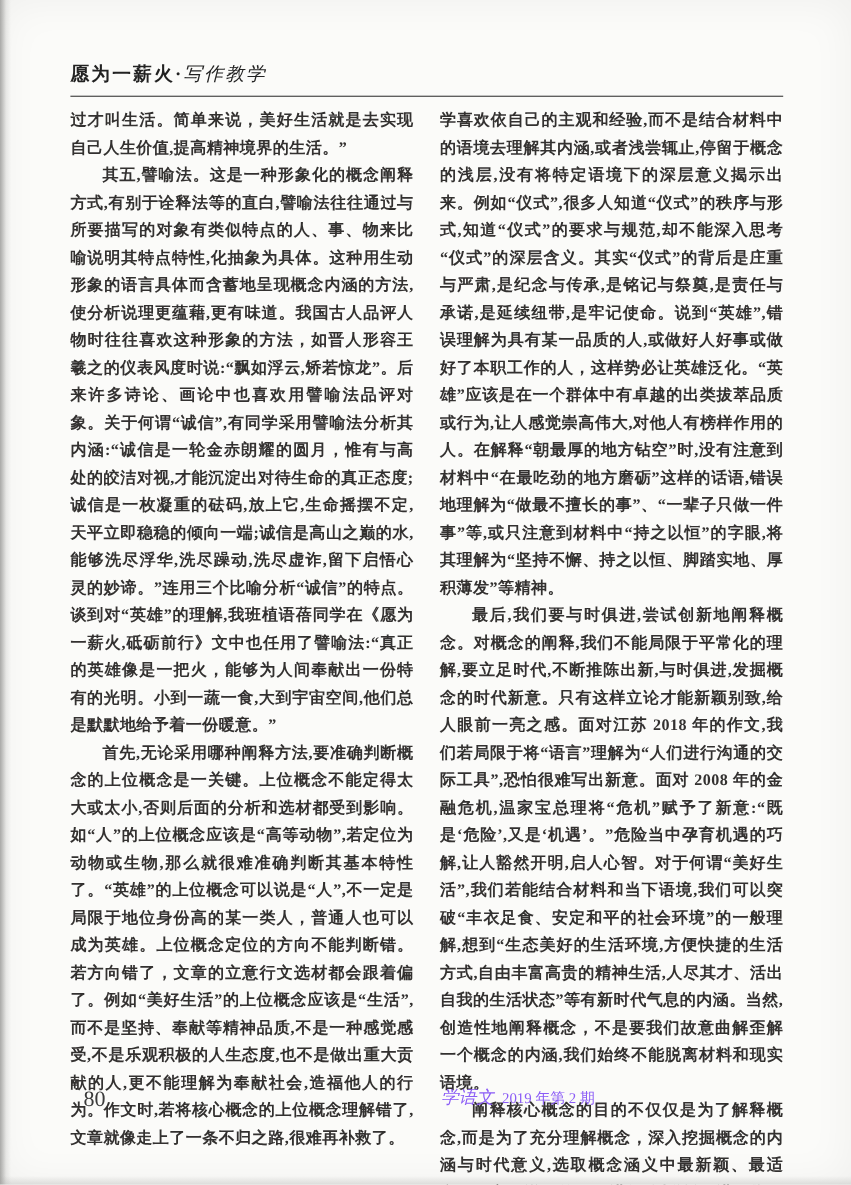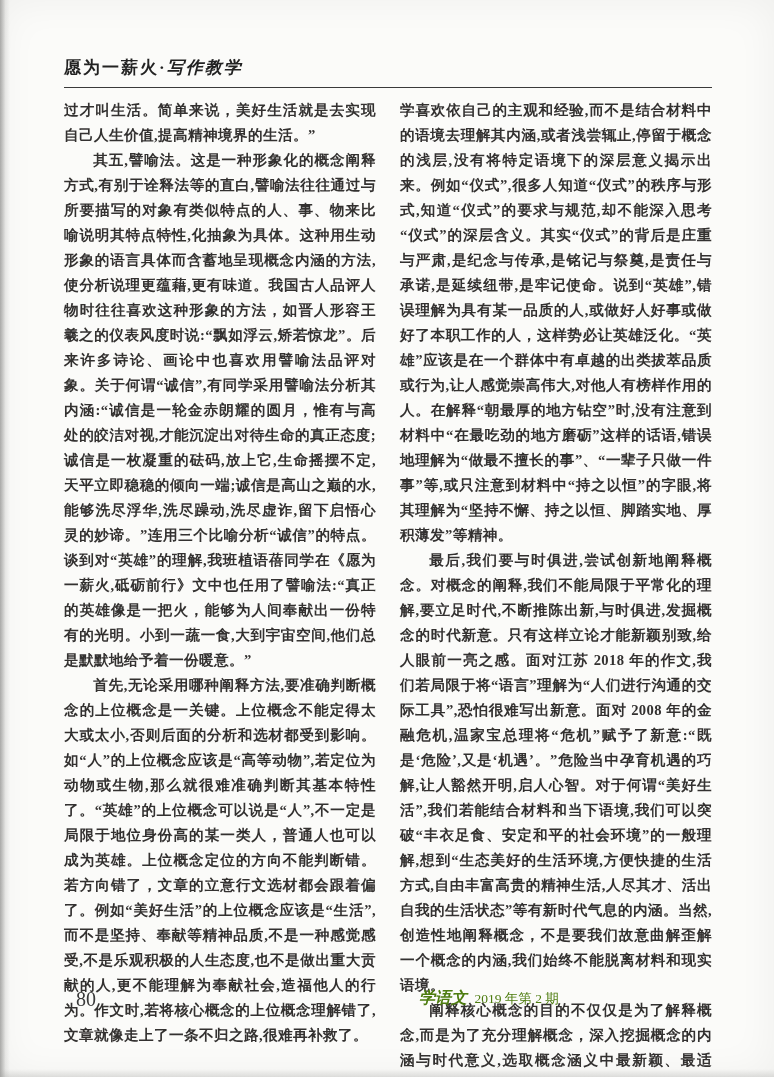--- a/index.html
+++ b/index.html
@@ -40,21 +40,21 @@
   .page-header { margin-bottom: 0; }
   .header-title {
     font-size: 17px;
     font-weight: bold;
     letter-spacing: 2px;
     color: #222;
     padding-bottom: 8px;
   }
   .script {
     font-style: italic;
-    font-weight: bold;
+    font-weight: normal;
     text-align: center;
   }
   .header-rule {
     border: none;
     border-top: 1.5px solid #3a3a3a;
     margin: 0 0 10px 0;
   }
   
   .columns {
     display: flex;
@@ -79,24 +79,24 @@
     display: flex;
     align-items: baseline;
   }
   .page-number {
     font-size: 20px;
     color: #3a3a3a;
     margin-left: 12px;
   }
   .journal-line {
     position: absolute;
-    left: 355px;
+    left: 337px;
     white-space: nowrap;
     font-size: 13.5px;
-    color: #4d7c0f;
+    color: #8b5cf6;
   }
   .journal-name {
     font-size: 16px;
     margin-right: 4px;
   }
 </style>
 </head>
 <body>
 
 <div class="page">

